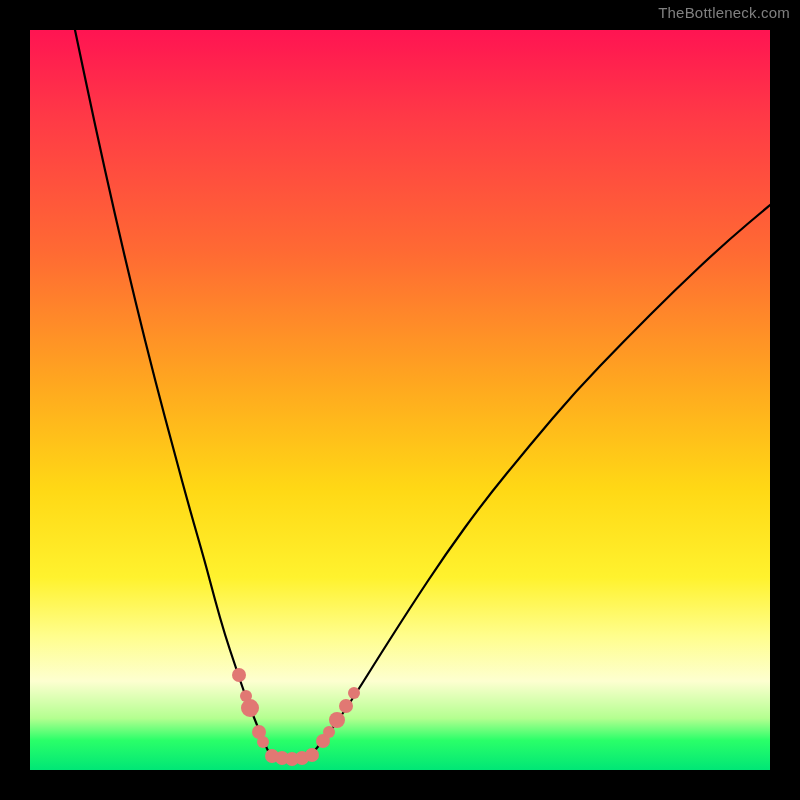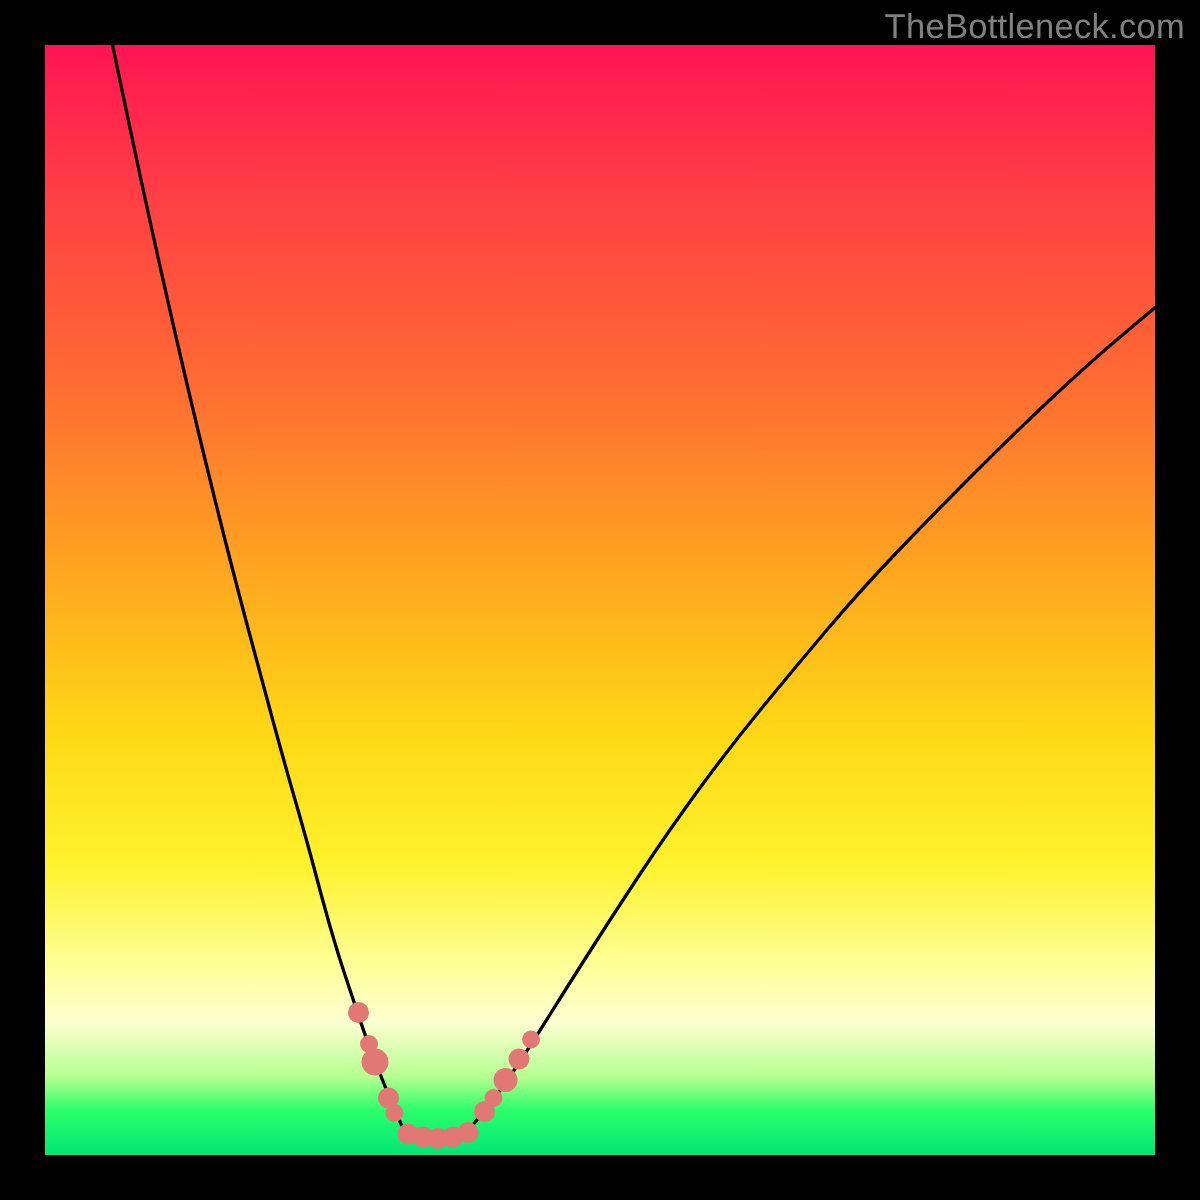--- a/index.html
+++ b/index.html
@@ -55,21 +55,21 @@
   }
   .marker {
     fill: #e17873;
     stroke: none;
   }
   .watermark {
     position: absolute;
     top: 4px;
     right: 10px;
     color: #808080;
-    font-size: 23px;
+    font-size: 15px;
     font-weight: 400;
     letter-spacing: 0.2px;
   }
 </style>
 </head>
 <body>
 
 <div class="frame">
 
   <div class="watermark">TheBottleneck.com</div>

